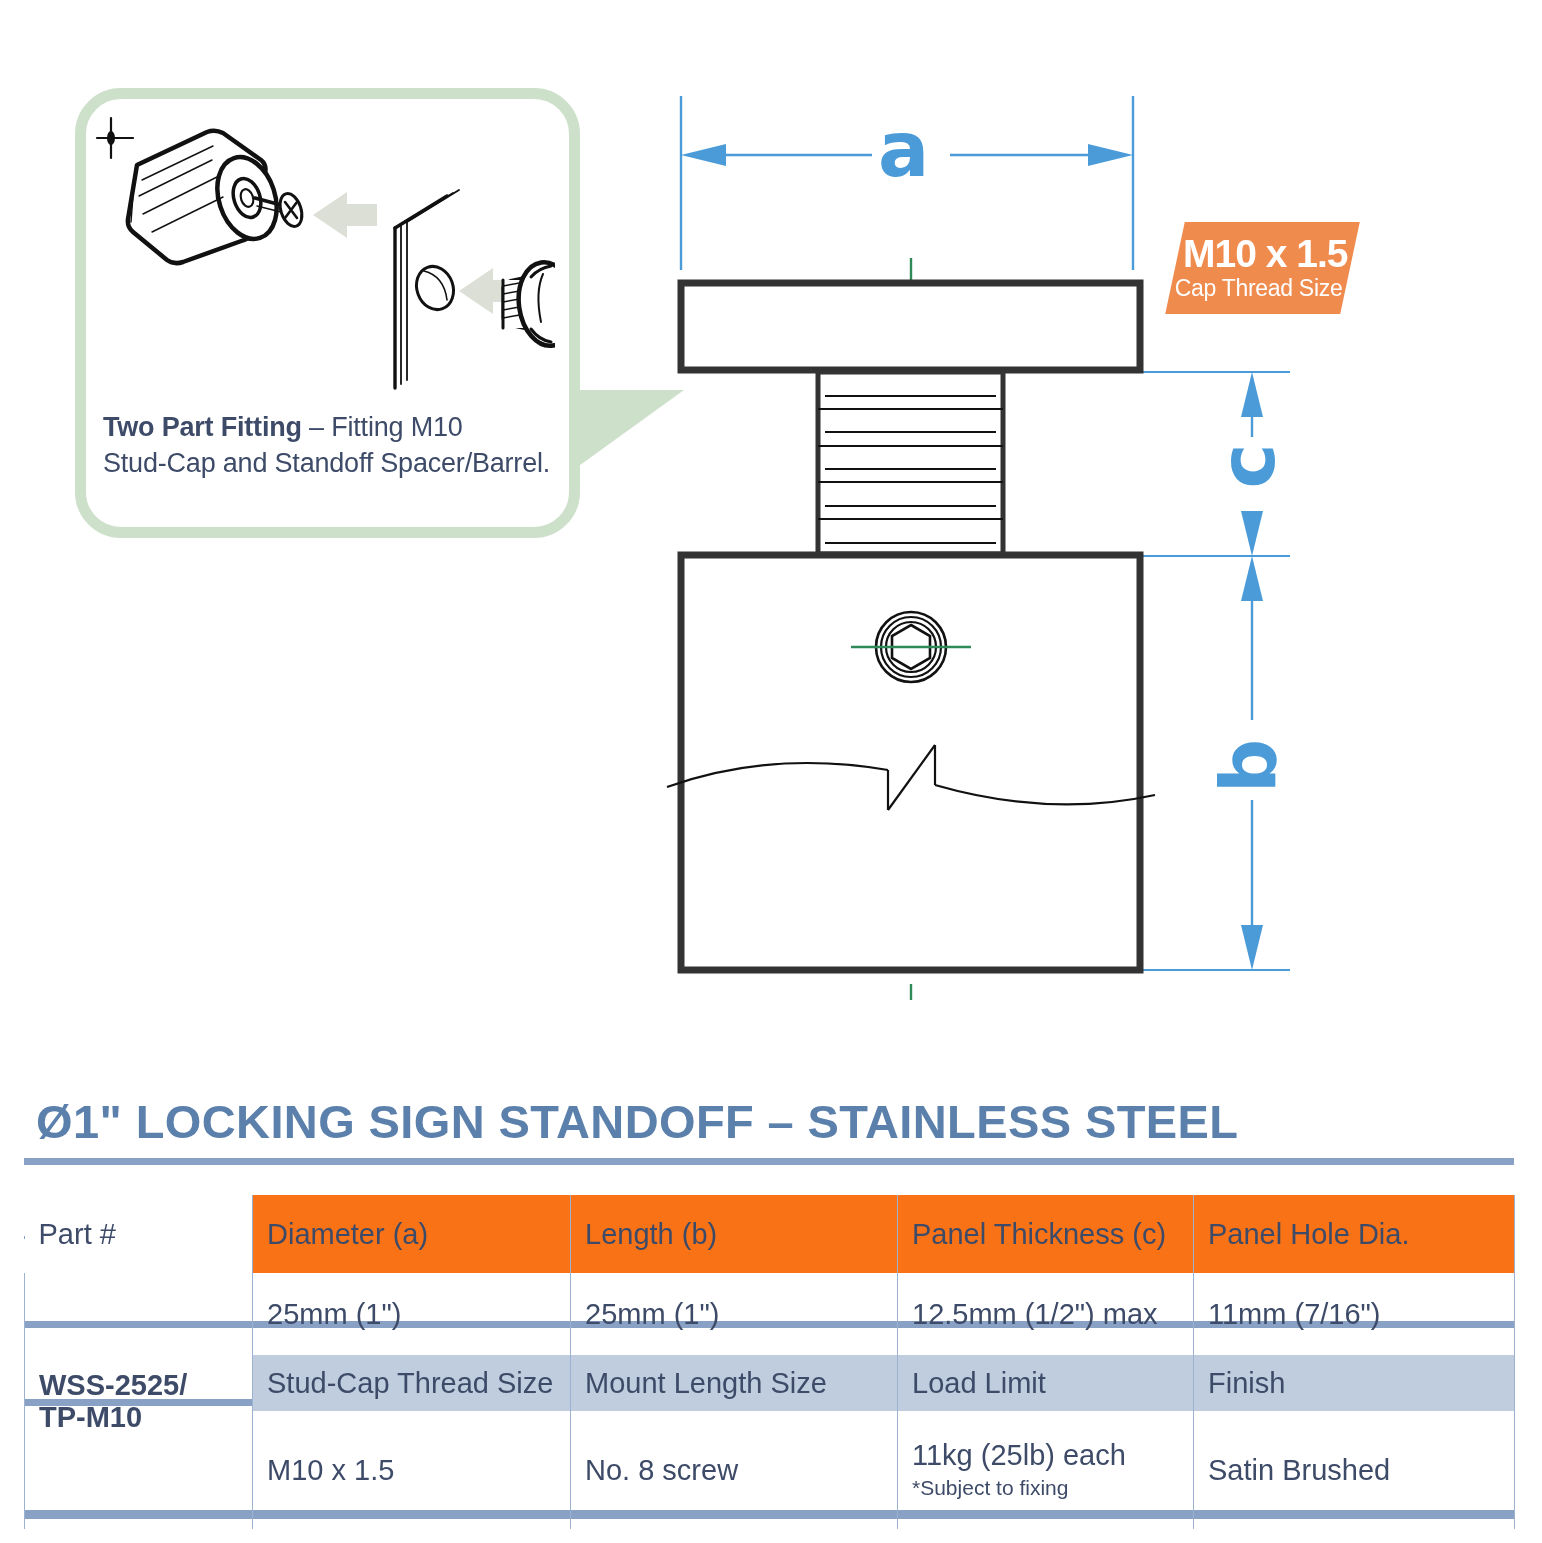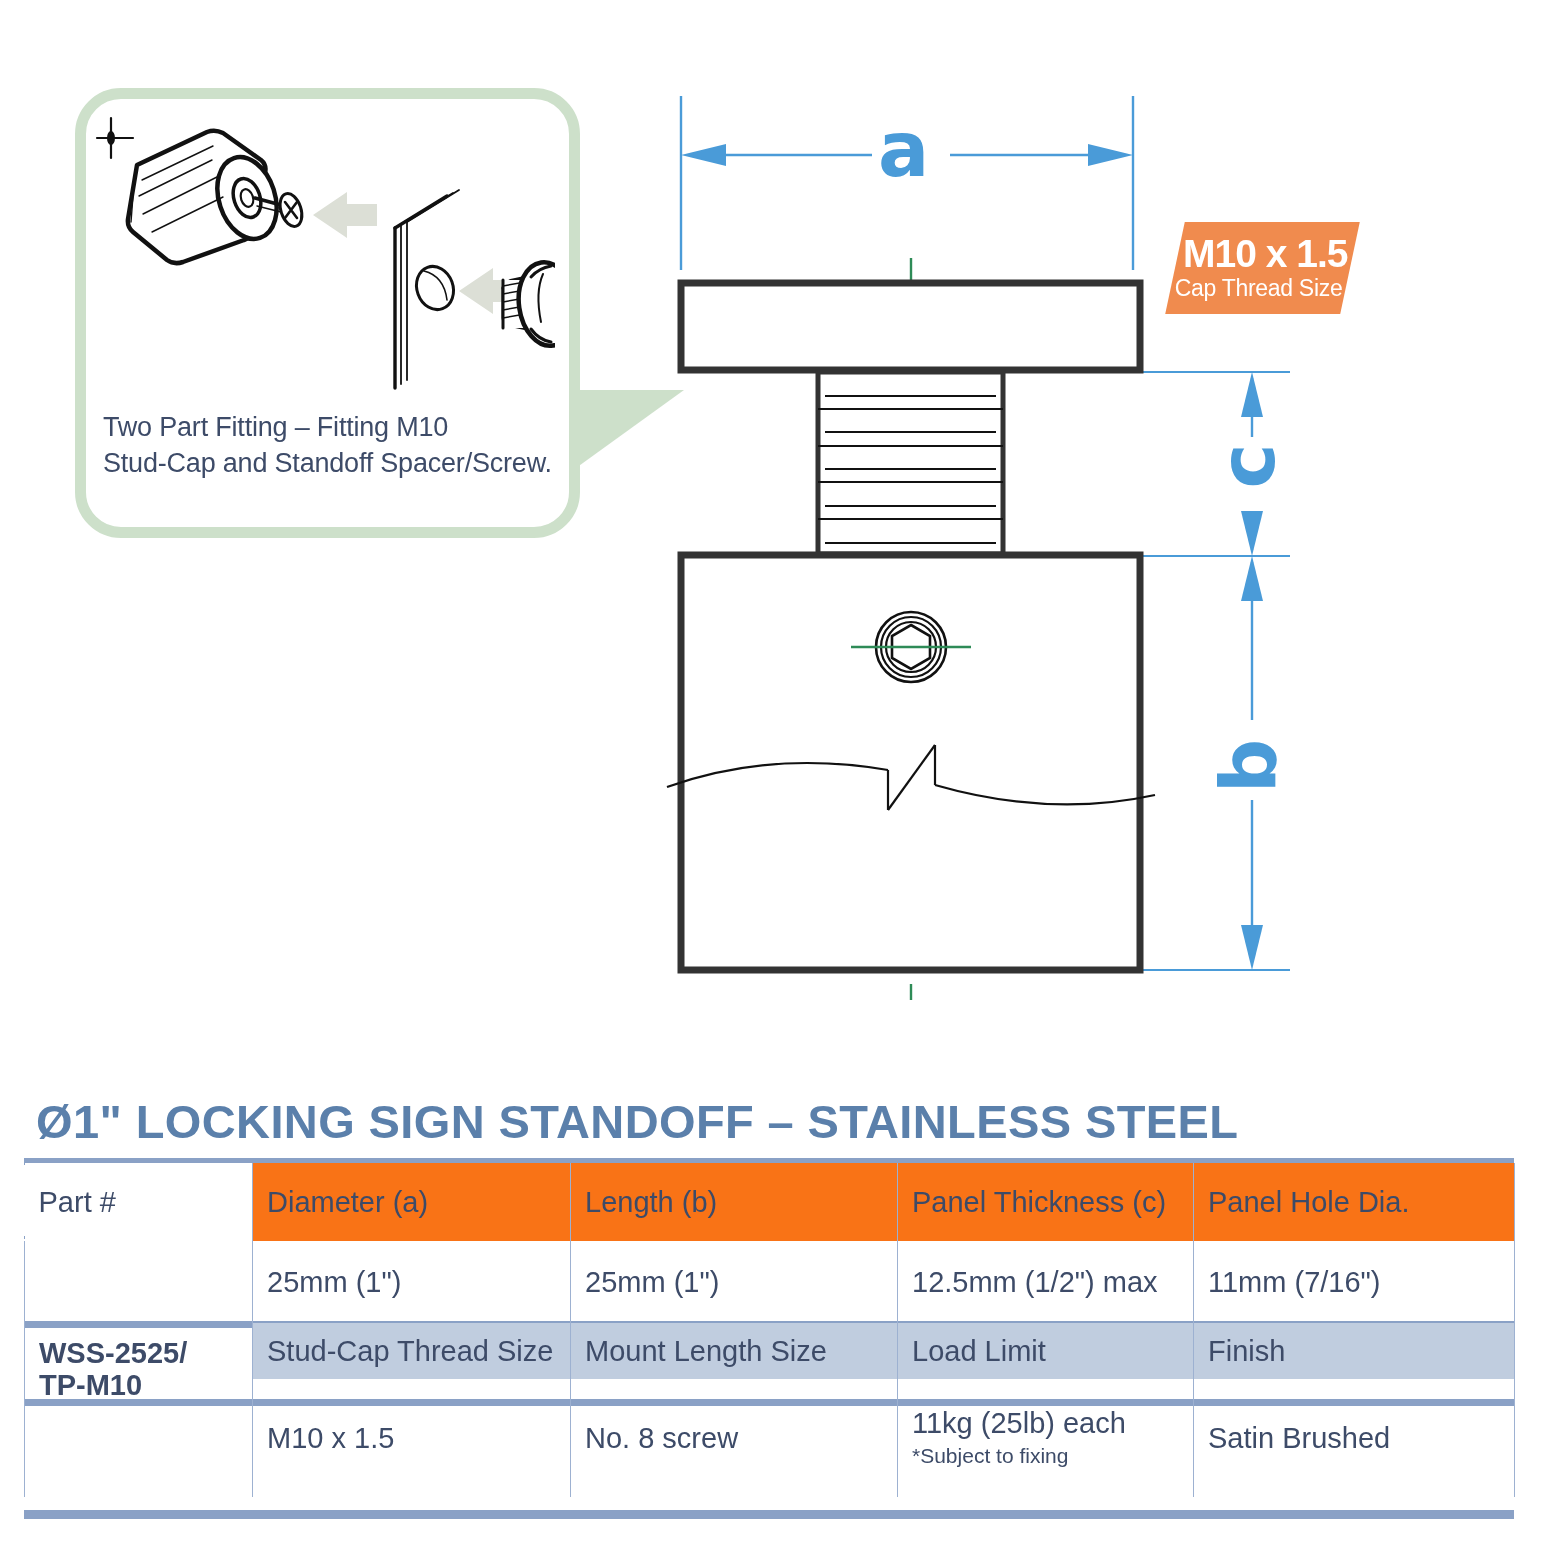--- a/index.html
+++ b/index.html
@@ -36,21 +36,21 @@
   }
   #callout-caption {
     position: absolute;
     left: 103px; top: 410px;
     width: 470px;
     color: #3d4b68;
     font-size: 27px;
     line-height: 1.32;
     letter-spacing: -0.2px;
   }
-  #callout-caption .lead { font-weight: normal; }
+  #callout-caption .lead { font-weight: bold; }
 
   
   #drawing { position: absolute; left: 0; top: 0; width: 1542px; height: 1050px; }
 
   .dim-label {
     position: absolute;
     color: #4a9bd8;
     font-size: 76px;
     font-weight: 600;
     line-height: 1;
@@ -83,21 +83,21 @@
     font-size: 47px;
     font-weight: bold;
     letter-spacing: 0.4px;
     white-space: nowrap;
     font-family: "Liberation Sans", sans-serif;
   }
 
   
   #spec-table {
     position: absolute;
-    left: 24px; top: 1163px;
+    left: 24px; top: 1195px;
     width: 1490px;
     border-collapse: collapse;
     table-layout: fixed;
   }
   #spec-table td {
     color: #3d4b68;
     font-size: 29px;
     vertical-align: middle;
     padding: 8px 14px;
     border-left: 1px solid #9db1d1;
@@ -199,21 +199,21 @@
         <ellipse cx="452" cy="194" rx="28" ry="42" transform="rotate(-8 452 194)" fill="#fff" stroke="#111" stroke-width="4.5"></ellipse>
         <path d="M436 167 Q444 158 456 156" stroke-width="3"></path>
         <path d="M436 219 Q444 230 456 232" stroke-width="3"></path>
         <path d="M448 164 Q440 182 446 212" stroke-width="2"></path>
       </g>
     </g>
   </svg>
 
   <div id="callout-caption">
     <span class="lead">Two Part Fitting</span><span> – Fitting M10</span><br>
-    <span>Stud-Cap and Standoff Spacer/Screw.</span>
+    <span>Stud-Cap and Standoff Spacer/Barrel.</span>
   </div>
 
   <svg id="drawing" viewBox="0 0 1542 1050" xmlns="http://www.w3.org/2000/svg">
 
     <g stroke="#4a9bd8" stroke-width="2.4" fill="none">
       <line x1="681" y1="96" x2="681" y2="270"></line>
       <line x1="1133" y1="96" x2="1133" y2="270"></line>
       <line x1="690" y1="155" x2="872" y2="155"></line>
       <line x1="950" y1="155" x2="1124" y2="155"></line>
     </g>

